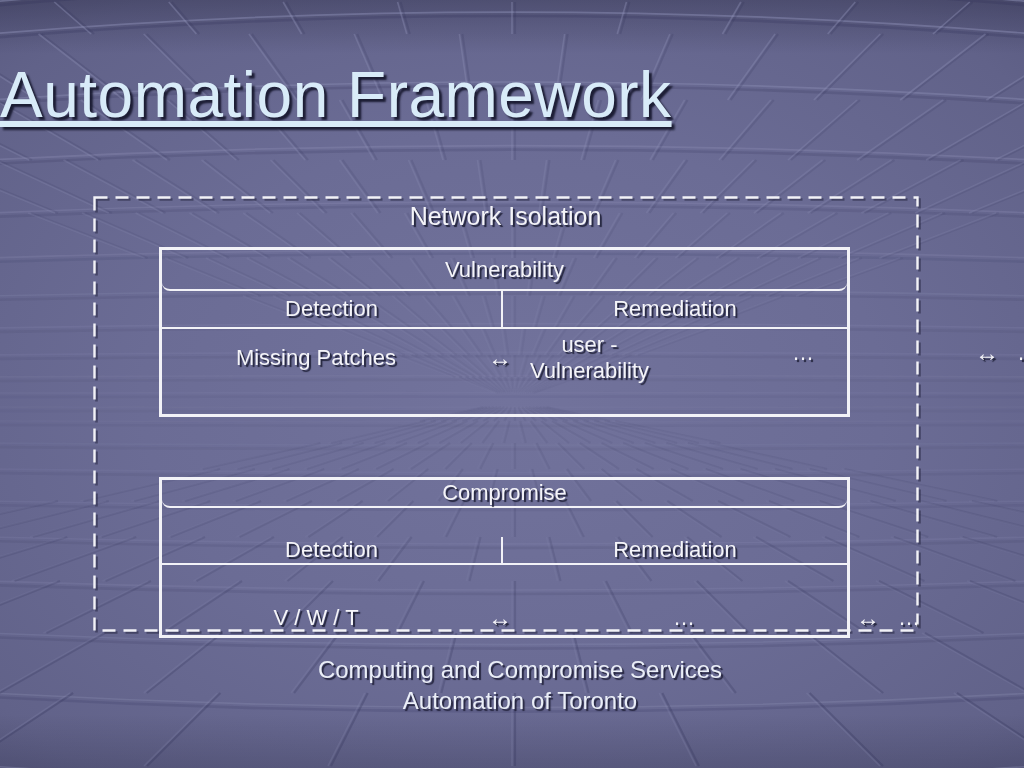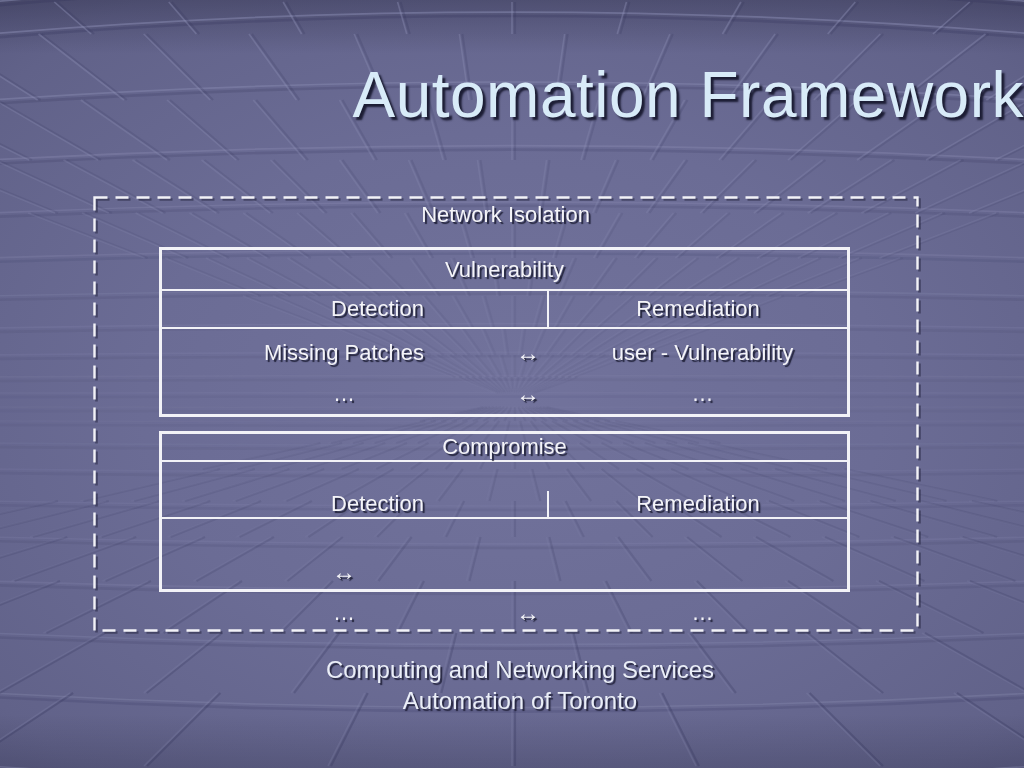--- a/index.html
+++ b/index.html
@@ -9,44 +9,45 @@
       linear-gradient(180deg, rgba(20,20,40,.28) 0%, rgba(20,20,40,0) 7%, rgba(20,20,40,0) 93%, rgba(20,20,40,.18) 100%),
       radial-gradient(ellipse 95% 92% at 50% 52%, #72739c 0%, #6b6c95 38%, #616289 68%, #515277 92%, #484a6d 100%);
     font-family:"Liberation Sans", sans-serif;
   }
   svg.bg{position:absolute;left:0;top:0;width:1024px;height:768px;z-index:0;}
   svg.overlay{position:absolute;left:0;top:0;width:1024px;height:768px;z-index:1;pointer-events:none;}
   .dash-shadow{fill:none;stroke:rgba(24,25,48,.45);stroke-width:2.6;stroke-dasharray:13 8;}
   .dash{fill:none;stroke:#f2f2f7;stroke-width:2.4;stroke-dasharray:13 8;}
 
   .title{
-    position:absolute;left:0;right:0;top:58px;z-index:2;text-align:right;
+    position:absolute;left:0;right:0;top:58px;z-index:2;text-align:left;
     font-size:64px;font-weight:400;letter-spacing:.5px;color:#d8ebf8;
     text-shadow:3px 3px 2px rgba(22,23,45,.92);
+    text-decoration:underline;
   }
   .net-label{
     position:absolute;left:94px;width:823px;top:202px;z-index:2;text-align:center;
-    font-size:22px;color:#f4f4f8;text-shadow:2px 2px 1px rgba(22,23,45,.85);
+    font-size:25px;color:#f4f4f8;text-shadow:2px 2px 1px rgba(22,23,45,.85);
   }
   .tbl{
     position:absolute;left:159px;width:691px;z-index:2;
     display:flex;flex-direction:column;box-sizing:border-box;
     border:3px solid #f2f2f7;
     color:#f4f4f8;font-size:22px;
     text-shadow:2px 2px 1px rgba(22,23,45,.85);
   }
   .tbl-1{top:247px;height:170px;}
-  .tbl-2{top:431px;height:161px;gap:29px;}
-  .tbl-title{display:flex;align-items:center;justify-content:center;border-bottom:2px solid #f2f2f7;}
+  .tbl-2{top:477px;height:161px;gap:29px;}
+  .tbl-title{display:flex;align-items:center;justify-content:center;border-bottom:2px solid #f2f2f7;border-radius:8px;}
   .tbl-1 .tbl-title{height:39px;}
   .tbl-2 .tbl-title{height:33px;}
-  .tbl-cols{display:grid;grid-template-columns:341px 1fr;border-bottom:2px solid #f2f2f7;height:36px;padding-left:46px;}
+  .tbl-cols{display:grid;grid-template-columns:341px 1fr;border-bottom:2px solid #f2f2f7;height:36px;}
   .colcell{display:flex;align-items:center;justify-content:center;}
   .col-left{border-right:2px solid #f2f2f7;}
-  .tbl-body{flex:1;display:flex;flex-direction:column;padding-top:3px;padding-left:28px;}
+  .tbl-body{flex:1;display:flex;padding-top:3px;}
   .brow{height:41px;display:grid;grid-template-columns:308px 60px 1fr;align-items:center;}
   .bcell{text-align:center;}
   .barrow{text-align:center;font-size:24px;}
   .footer{
     position:absolute;left:16px;right:0;top:654px;z-index:2;text-align:center;
     font-size:24px;line-height:31px;color:#eaeef7;
     text-shadow:2px 2px 1px rgba(22,23,45,.8);
   }
 </style>
 </head>
@@ -757,28 +758,29 @@
   </div>
 
   <div class="tbl tbl-2">
     <div class="tbl-title">Compromise</div>
     <div class="tbl-cols">
       <div class="colcell col-left">Detection</div>
       <div class="colcell">Remediation</div>
     </div>
     <div class="tbl-body">
       <div class="brow">
+        <div class="bcell">V / W / T</div>
         <div class="barrow">↔</div>
       </div>
       <div class="brow">
         <div class="bcell">…</div>
         <div class="barrow">↔</div>
         <div class="bcell">…</div>
       </div>
     </div>
   </div>
 
   <div class="footer">
-    <div>Computing and Networking Services</div>
+    <div>Computing and Compromise Services</div>
     <div>Automation of Toronto</div>
   </div>
 
 </div>
 
 </body></html>

